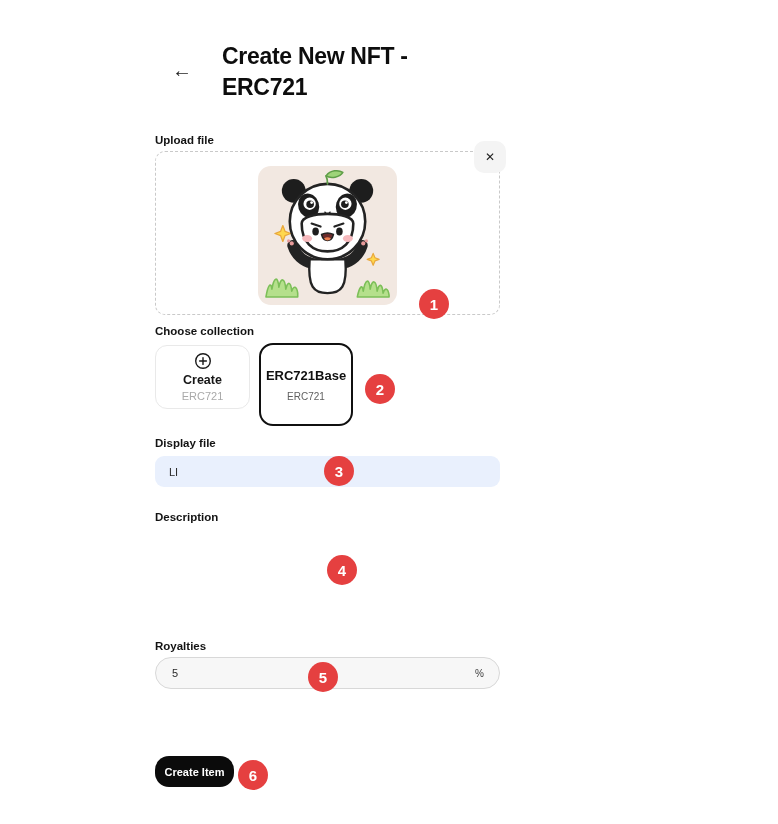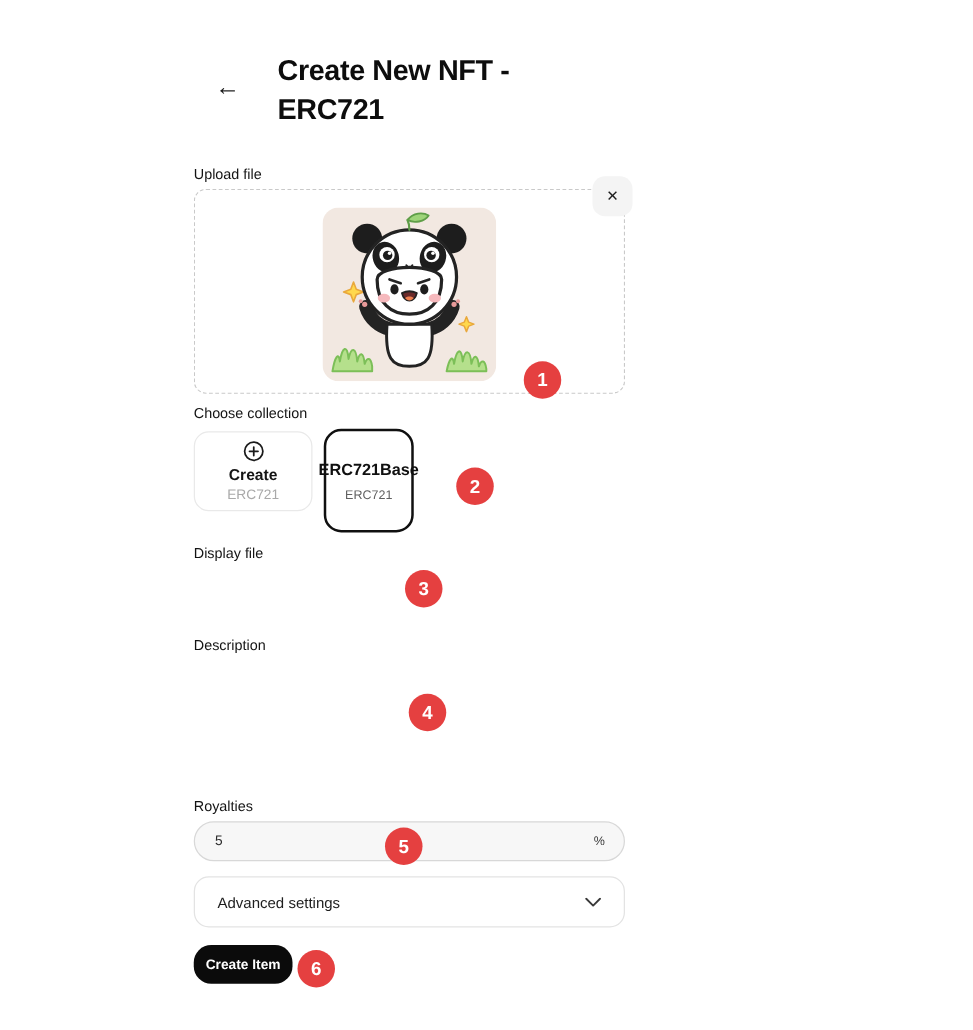--- a/index.html
+++ b/index.html
@@ -25,21 +25,21 @@
   }
   .page-title {
     left: 222px; top: 41px; width: 238px;
     font-size: 23px; line-height: 31px;
     font-weight: 700; color: #0d0d0d;
     letter-spacing: -0.3px;
   }
 
   
   .field-label {
-    font-size: 11.5px; font-weight: 400; color: #131313;
+    font-size: 11.5px; font-weight: 700; color: #131313;
   }
 
   
   .upload-label { left: 155px; top: 134px; }
   .dropzone {
     left: 155px; top: 151px; width: 345px; height: 164px;
     border: 1.5px dashed #c9c9c9; border-radius: 10px;
     background: #ffffff;
   }
   .preview-img {
@@ -58,21 +58,21 @@
   .collection-label { left: 155px; top: 325px; }
   .card-create {
     left: 155px; top: 345px; width: 95px; height: 64px;
     background: #ffffff; border: 1px solid #e9e9e9; border-radius: 12px;
     display: flex; flex-direction: column; align-items: center; justify-content: center;
     gap: 3px; cursor: pointer;
   }
   .card-create .card-title { font-size: 12.5px; font-weight: 700; color: #151515; }
   .card-create .card-sub { font-size: 11px; color: #a9a9a9; }
   .card-selected {
-    left: 259px; top: 343px; width: 72px; height: 83px;
+    left: 259px; top: 343px; width: 94px; height: 83px;
     background: #ffffff; border: 2px solid #101010; border-radius: 14px;
     display: flex; flex-direction: column; align-items: center; justify-content: center;
     gap: 8px; cursor: pointer;
   }
   .card-selected .card-title { font-size: 13px; font-weight: 700; color: #101010; }
   .card-selected .card-sub { font-size: 10px; color: #5f5f5f; }
 
   
   .name-label { left: 155px; top: 437px; }
   .name-field {
@@ -211,35 +211,32 @@
     <div class="card-title">Create</div>
     <div class="card-sub">ERC721</div>
   </div>
 
   <div class="abs card-selected">
     <div class="card-title">ERC721Base</div>
     <div class="card-sub">ERC721</div>
   </div>
 
   <div class="abs field-label name-label">Display file</div>
+  <div class="abs name-field">
+    <input type="text" value="LI" style="">
+  </div>
 
   <div class="abs field-label desc-label">Description</div>
 
   <div class="abs field-label roy-label">Royalties</div>
   <div class="abs roy-field">
     <input type="text" value="5" style="">
     <span class="roy-suffix">%</span>
   </div>
 
-  <div class="abs adv-toggle">
-    <span class="adv-label">Advanced settings</span>
-    <svg width="13" height="8" viewBox="0 0 13 8" aria-hidden="true">
-      <path d="M1 1 L6.5 6.5 L12 1" fill="none" stroke="#3a3a3a" stroke-width="1.5" stroke-linecap="round" stroke-linejoin="round"></path>
-    </svg>
-  </div>
 
   <button class="abs submit-btn">Create Item</button>
 
   <div class="abs badge b1">1</div>
   <div class="abs badge b2">2</div>
   <div class="abs badge b3">3</div>
   <div class="abs badge b4">4</div>
   <div class="abs badge b5">5</div>
   <div class="abs badge b6">6</div>
 

